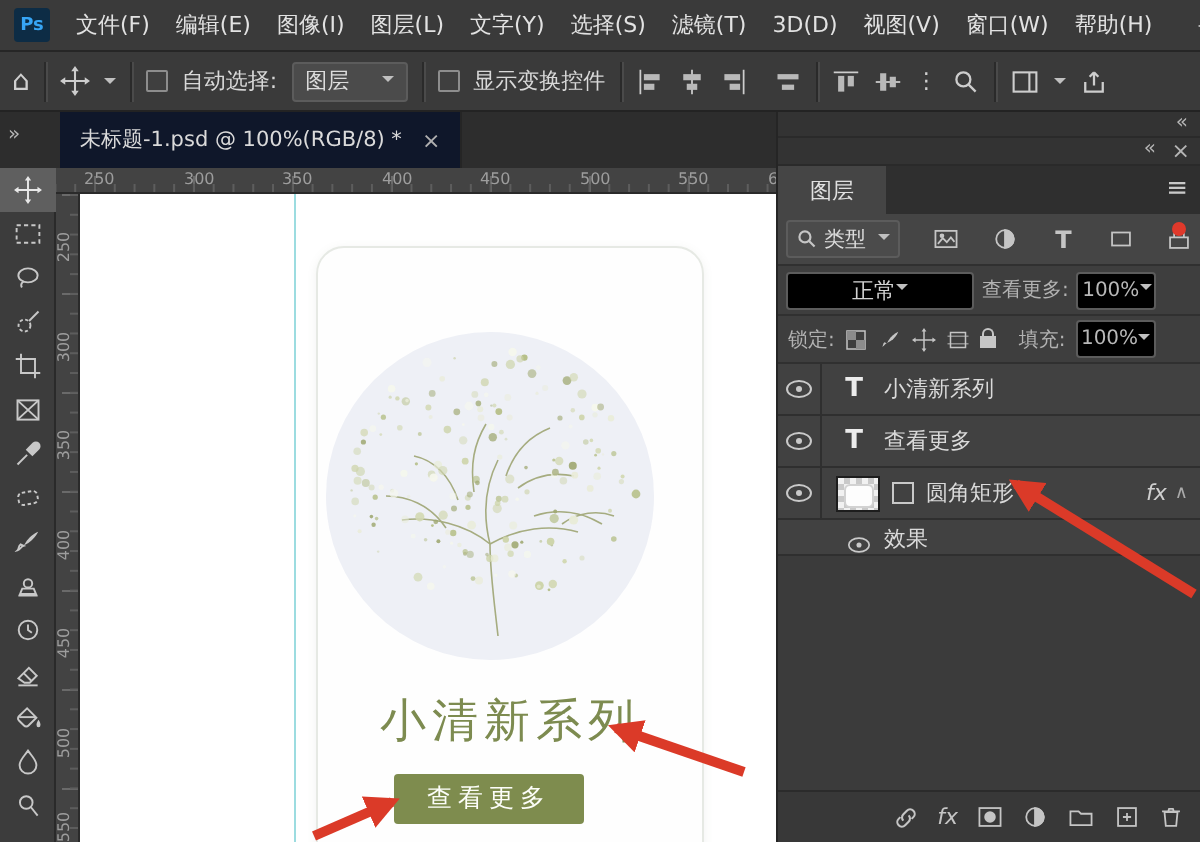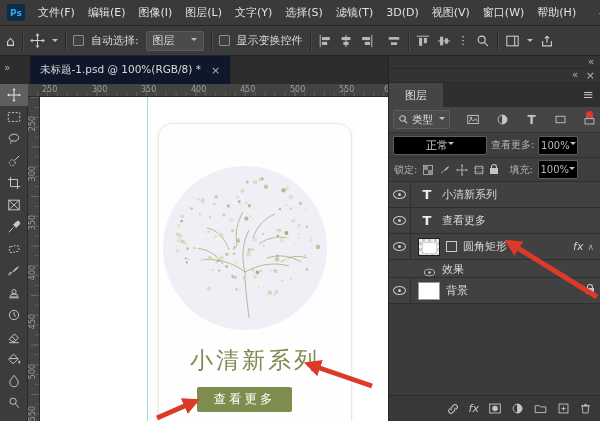--- a/index.html
+++ b/index.html
@@ -689,32 +689,20 @@
         <span class="fxwrap">
           <span class="fxtxt">fx</span>
           <span style="font-size:9px;color:#aaa">∧</span>
         </span>
       </div>
     </div>
     <div class="sub-row" style="height:18px;padding-left:34px">
       <span class="eye" style="transform:scale(.85)"></span>
       <span class="lname">效果</span>
     </div>
-    <div class="layer-row" style="height:26px">
-      <div class="eyecell">
-          <span class="eye"></span>
-        </div>
-      <div class="lr-body">
-        <span class="thumb-bg"></span>
-        <span class="lname">背景</span>
-        <span class="fxwrap">
-            <span class="locksm"></span>
-          </span>
-      </div>
-    </div>
 
     <div class="p-bottombar">
       <span class="ico">
           <svg width="14" height="14" viewBox="0 0 16 16" fill="none" stroke="#c5c5c5" stroke-width="1.2">
             <path d="M6.5 9.5a2.6 2.6 0 0 1 0-3.7l2-2a2.6 2.6 0 0 1 3.7 3.7l-1 1"></path>
             <path d="M9.5 6.5a2.6 2.6 0 0 1 0 3.7l-2 2a2.6 2.6 0 0 1-3.7-3.7l1-1"></path>
           </svg>
         </span>
       <span class="ico" style="font-style:italic;font-size:11px;color:#c5c5c5">fx</span>
       <span class="ico">

